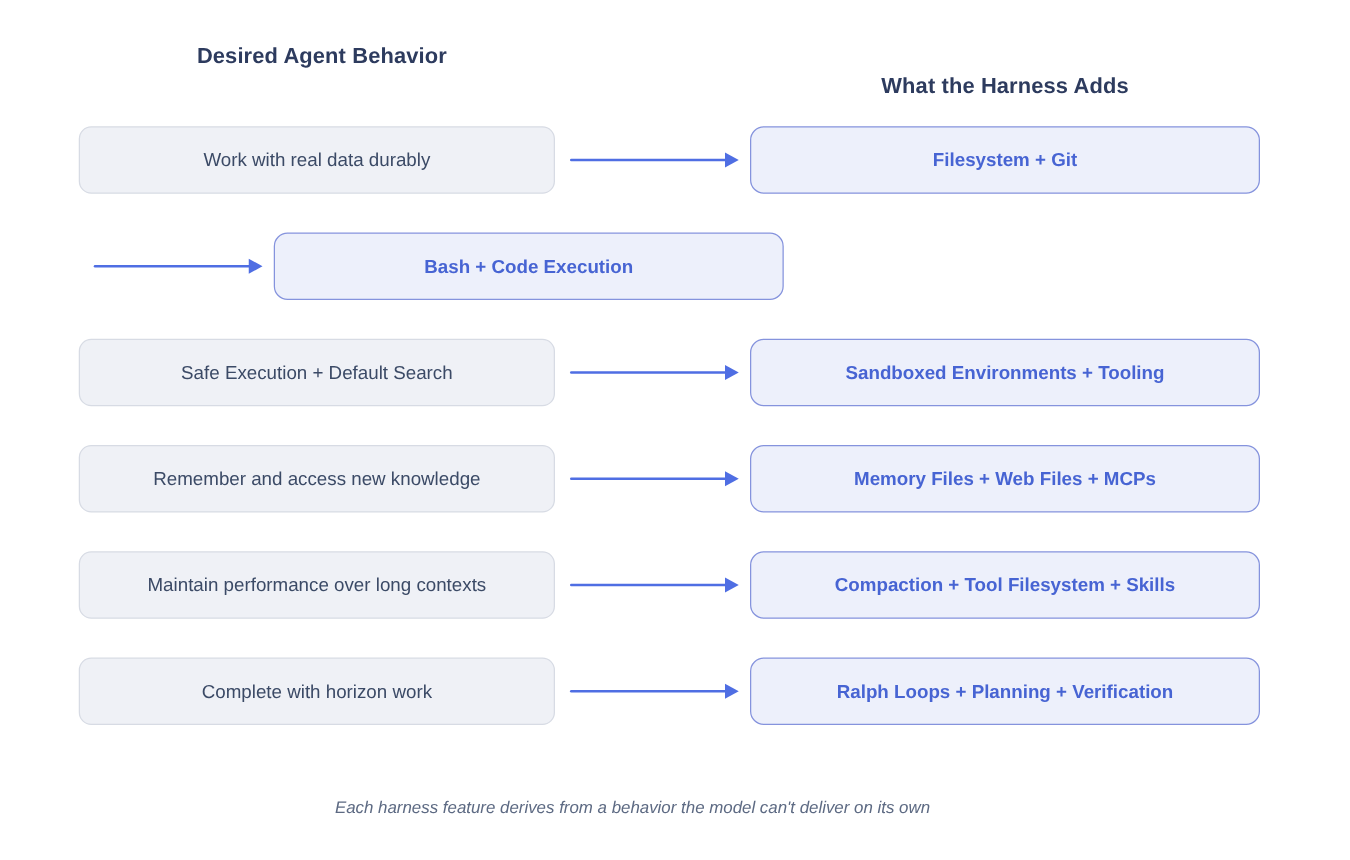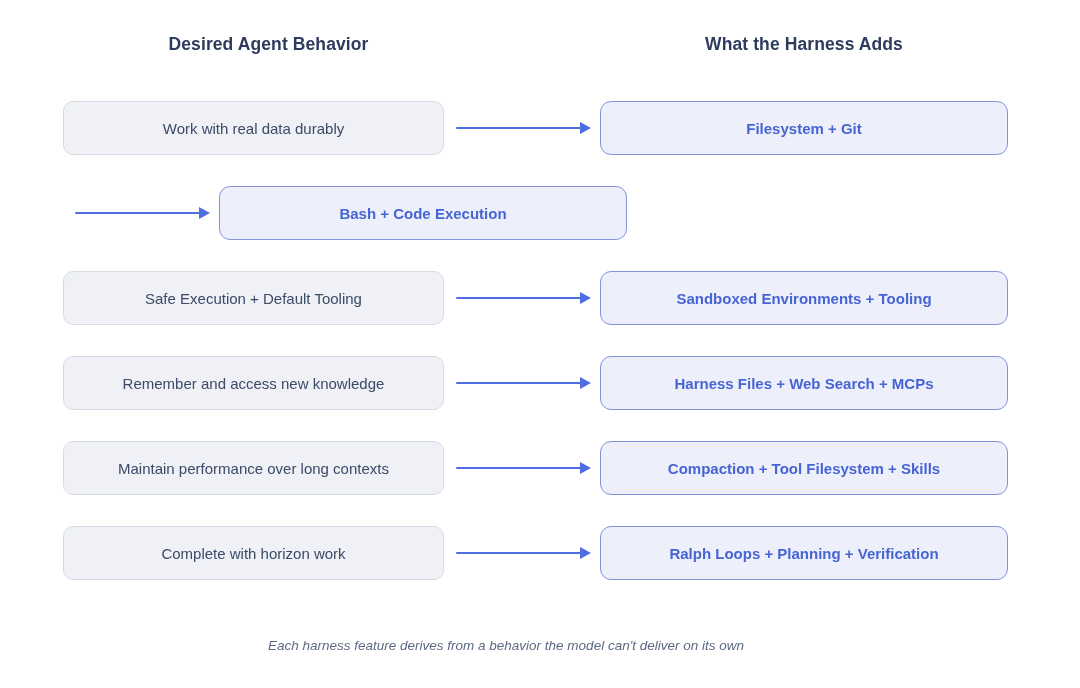--- a/index.html
+++ b/index.html
@@ -19,22 +19,22 @@
     top: 32px;
     height: 24px;
     display: flex;
     align-items: center;
     justify-content: center;
     font-size: 17.5px;
     font-weight: 700;
     color: var(--header_text, #2d3b5e);
     letter-spacing: 0.1px;
   }
-  .col-header.left  { left: 78px;  width: 381px; }
-  .col-header.right { left: 600px; width: 408px; }
+  .col-header.left  { left: 67px;  width: 381px; }
+  .col-header.right { left: 600px; width: 408px; margin-top: 24px; }
 
   .rows {
     position: absolute;
     left: 63px;
     top: 101px;
     display: flex;
     flex-direction: column;
     gap: 31px;
   }
   .row {
@@ -127,35 +127,35 @@
 
     <div class="row">
       <div class="arrow">
         <div class="arrow-line"></div>
         <div class="arrow-head"></div>
       </div>
       <div class="harness-box">Bash + Code Execution</div>
     </div>
 
     <div class="row">
-      <div class="behavior-box">Safe Execution + Default Tooling</div>
+      <div class="behavior-box">Safe Execution + Default Search</div>
       <div class="arrow">
         <div class="arrow-line"></div>
         <div class="arrow-head"></div>
       </div>
       <div class="harness-box">Sandboxed Environments + Tooling</div>
     </div>
 
     <div class="row">
       <div class="behavior-box">Remember and access new knowledge</div>
       <div class="arrow">
         <div class="arrow-line"></div>
         <div class="arrow-head"></div>
       </div>
-      <div class="harness-box">Harness Files + Web Search + MCPs</div>
+      <div class="harness-box">Memory Files + Web Files + MCPs</div>
     </div>
 
     <div class="row">
       <div class="behavior-box">Maintain performance over long contexts</div>
       <div class="arrow">
         <div class="arrow-line"></div>
         <div class="arrow-head"></div>
       </div>
       <div class="harness-box">Compaction + Tool Filesystem + Skills</div>
     </div>

